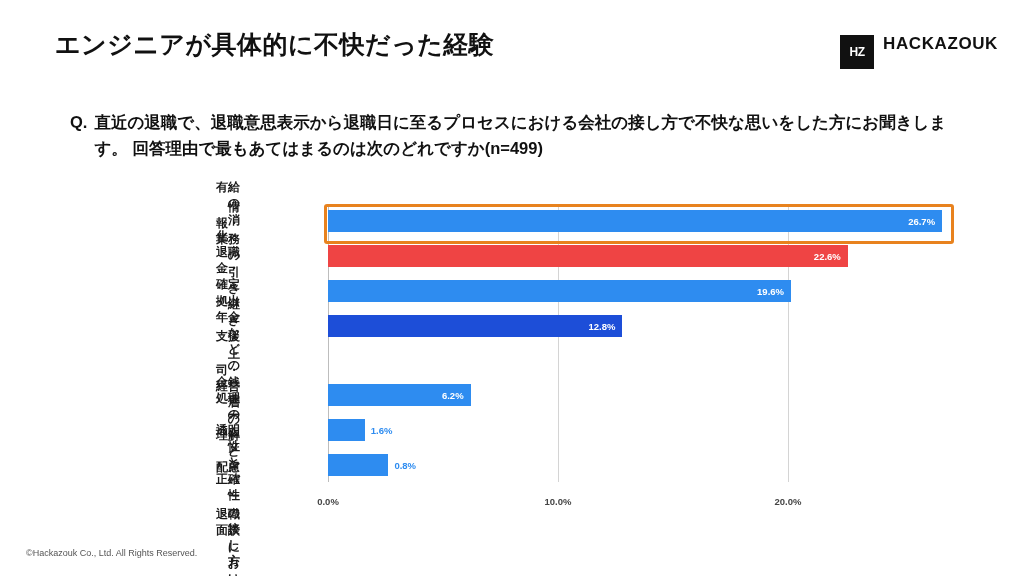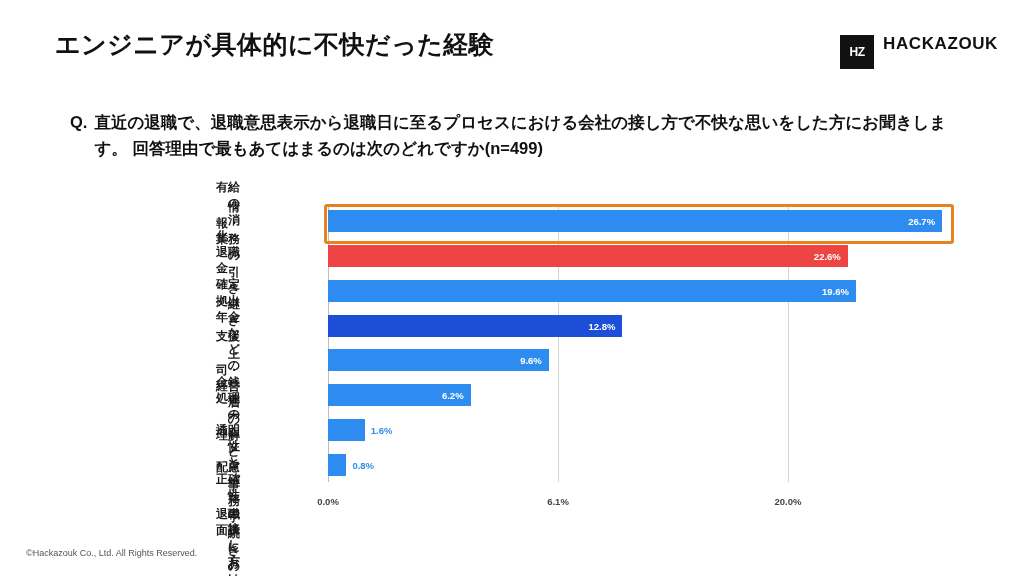--- a/index.html
+++ b/index.html
@@ -216,56 +216,50 @@
         </div>
         <div class="highlight-box" style="left: -4px; top: 0.375px; width: 624.1px; height: 34px; border-color: rgb(232, 130, 30);"></div>
         <div class="row" style="top: 41.125px; height: 22px;">
           <div class="bar" style="width: 519.8px; background: #ef4444;">
             <span class="bar-value">22.6%</span>
           </div>
           <div class="cat-label" style="top: 52.125px; transform: translateY(-50%);">有給の消化・退職金・確定拠出年金などの
 金銭処理の透明性と正確性</div>
         </div>
         <div class="row" style="top: 75.875px; height: 22px;">
-          <div class="bar" style="width: 528px; background: rgb(46, 140, 240);">
+          <div class="bar" style="width: 463px; background: rgb(46, 140, 240);">
             <span class="bar-value">19.6%</span>
           </div>
           <div class="cat-label" style="top: 86.875px; transform: translateY(-50%);">上司・経営層の理解と配慮</div>
         </div>
         <div class="row" style="top: 110.625px; height: 22px;">
           <div class="bar" style="width: 294.4px; background: #1d4ed8;">
             <span class="bar-value">12.8%</span>
           </div>
           <div class="cat-label" style="top: 121.625px; transform: translateY(-50%);">チームメンバーの接し方</div>
         </div>
-        <div class="row" style="top: 145.375px; height: 22px;">
-          <div class="bar" style="width: 220.8px; background: rgb(46, 140, 240);">
-            <span class="bar-value">9.6%</span>
-          </div>
-          <div class="cat-label" style="top: 156.375px; transform: translateY(-50%);">事務手続きの円滑さ</div>
-        </div>
         <div class="row" style="top: 180.125px; height: 22px;">
           <div class="bar" style="width: 142.6px; background: rgb(46, 140, 240);">
             <span class="bar-value">6.2%</span>
           </div>
           <div class="cat-label" style="top: 191.125px; transform: translateY(-50%);">退職面談における会社（人事や管理職）の姿勢</div>
         </div>
         <div class="row" style="top: 214.875px; height: 22px;">
           <div class="bar" style="width: 36.8px; background: rgb(46, 140, 240);">
             <span class="bar-value outside">1.6%</span>
           </div>
           <div class="cat-label" style="top: 225.875px; transform: translateY(-50%);">退職後の関係構築への姿勢</div>
         </div>
         <div class="row" style="top: 249.625px; height: 22px;">
-          <div class="bar" style="width: 18.4px; background: rgb(46, 140, 240);">
+          <div class="bar" style="width: 18.4px; background: rgb(46, 140, 240); padding-left: 42px;">
             <span class="bar-value outside">0.8%</span>
           </div>
         </div>
       </div>
   </div>
   <div class="xaxis" id="xaxis">
       <div class="xtick" style="left: 0px;">0.0%</div>
-      <div class="xtick" style="left: 230px;">6.1%</div>
+      <div class="xtick" style="left: 230px;">10.0%</div>
       <div class="xtick" style="left: 460px;">20.0%</div>
     </div>
 </div>
 
 <div class="footer">©Hackazouk Co., Ltd. All Rights Reserved.</div>
 
 </body></html>

